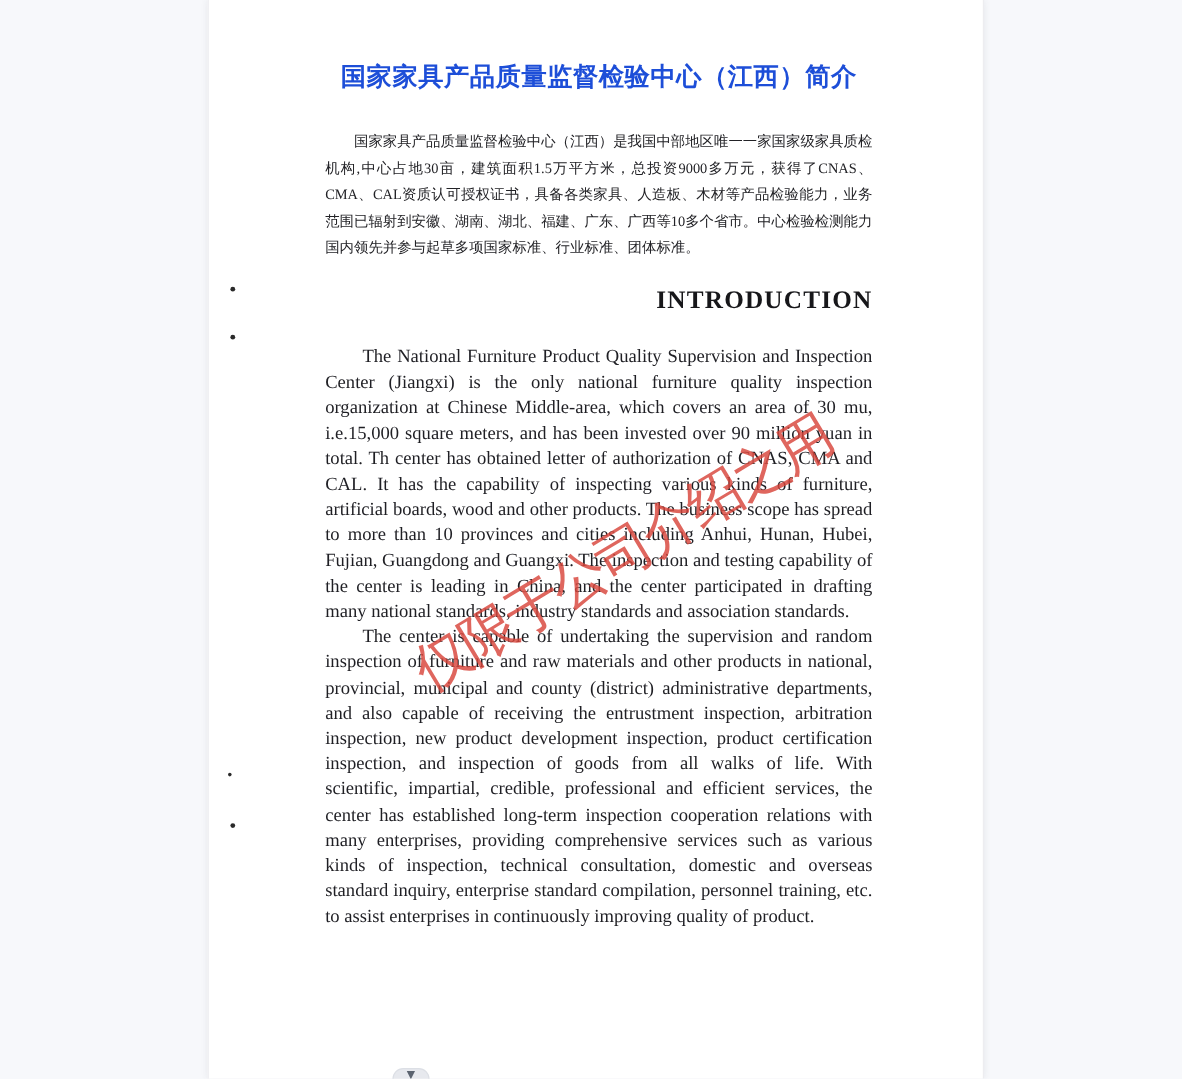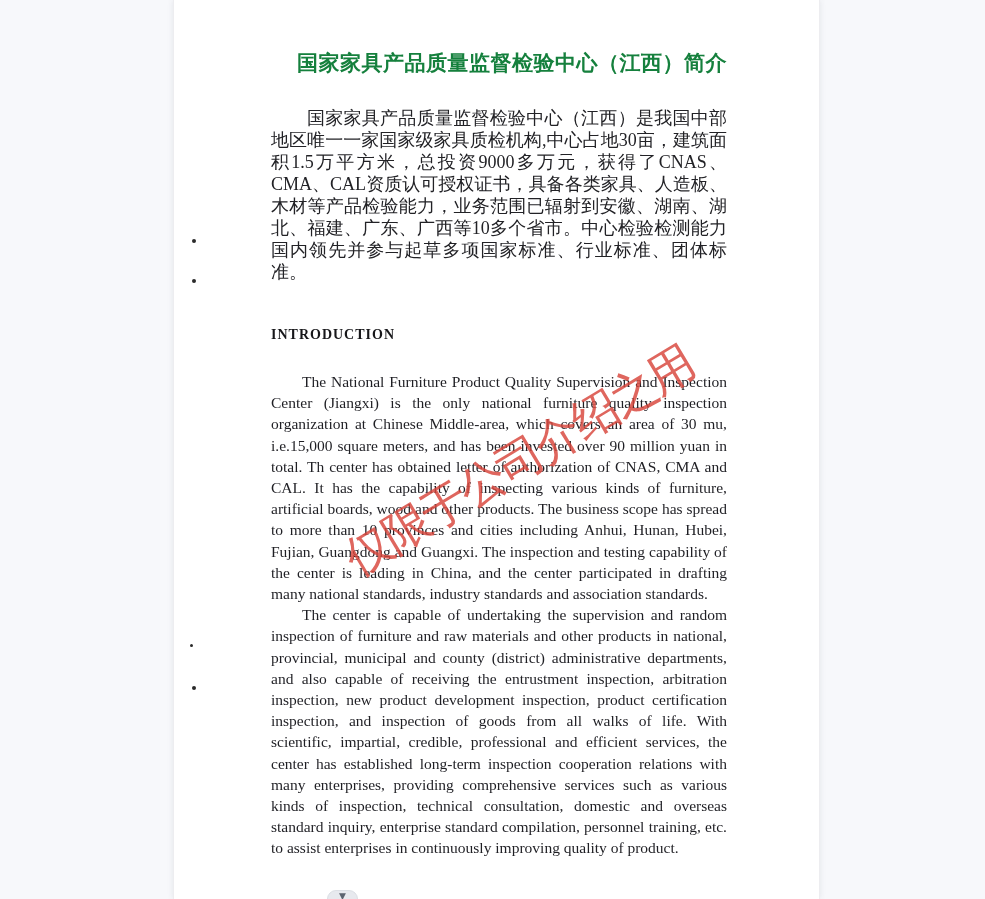--- a/index.html
+++ b/index.html
@@ -22,40 +22,40 @@
     border-left: 1px solid #ededf0;
     border-right: 1px solid #ededf0;
   }
   .content {
     position: absolute;
     left: 97px; top: 0;
     width: 456px;
   }
   .doc-title {
     margin-top: 52px;
-    text-align: right;
+    text-align: center;
     font-size: 21px;
     line-height: 25px;
     font-weight: bold;
-    color: #15803d;
+    color: #1d4ed8;
     letter-spacing: 0.5px;
-    font-family: Liberation Mono, monospace;
+    font-family: Liberation Serif, serif;
   }
   .cn-body {
     margin-top: 30px;
-    font-size: 18px;
+    font-size: 12px;
     line-height: 22px;
     color: #222226;
     text-align: justify;
   }
   .cn-body p { text-indent: 2em; }
   .en-heading {
-    margin-top: 40px;
-    text-align: left;
-    font-size: 14px;
+    margin-top: 22px;
+    text-align: right;
+    font-size: 21px;
     line-height: 23px;
     font-weight: bold;
     color: #17171a;
     letter-spacing: 1px;
   }
   .en-body {
     margin-top: 25px;
     font-size: 15.5px;
     line-height: 21.2px;
     color: #1f1f24;

